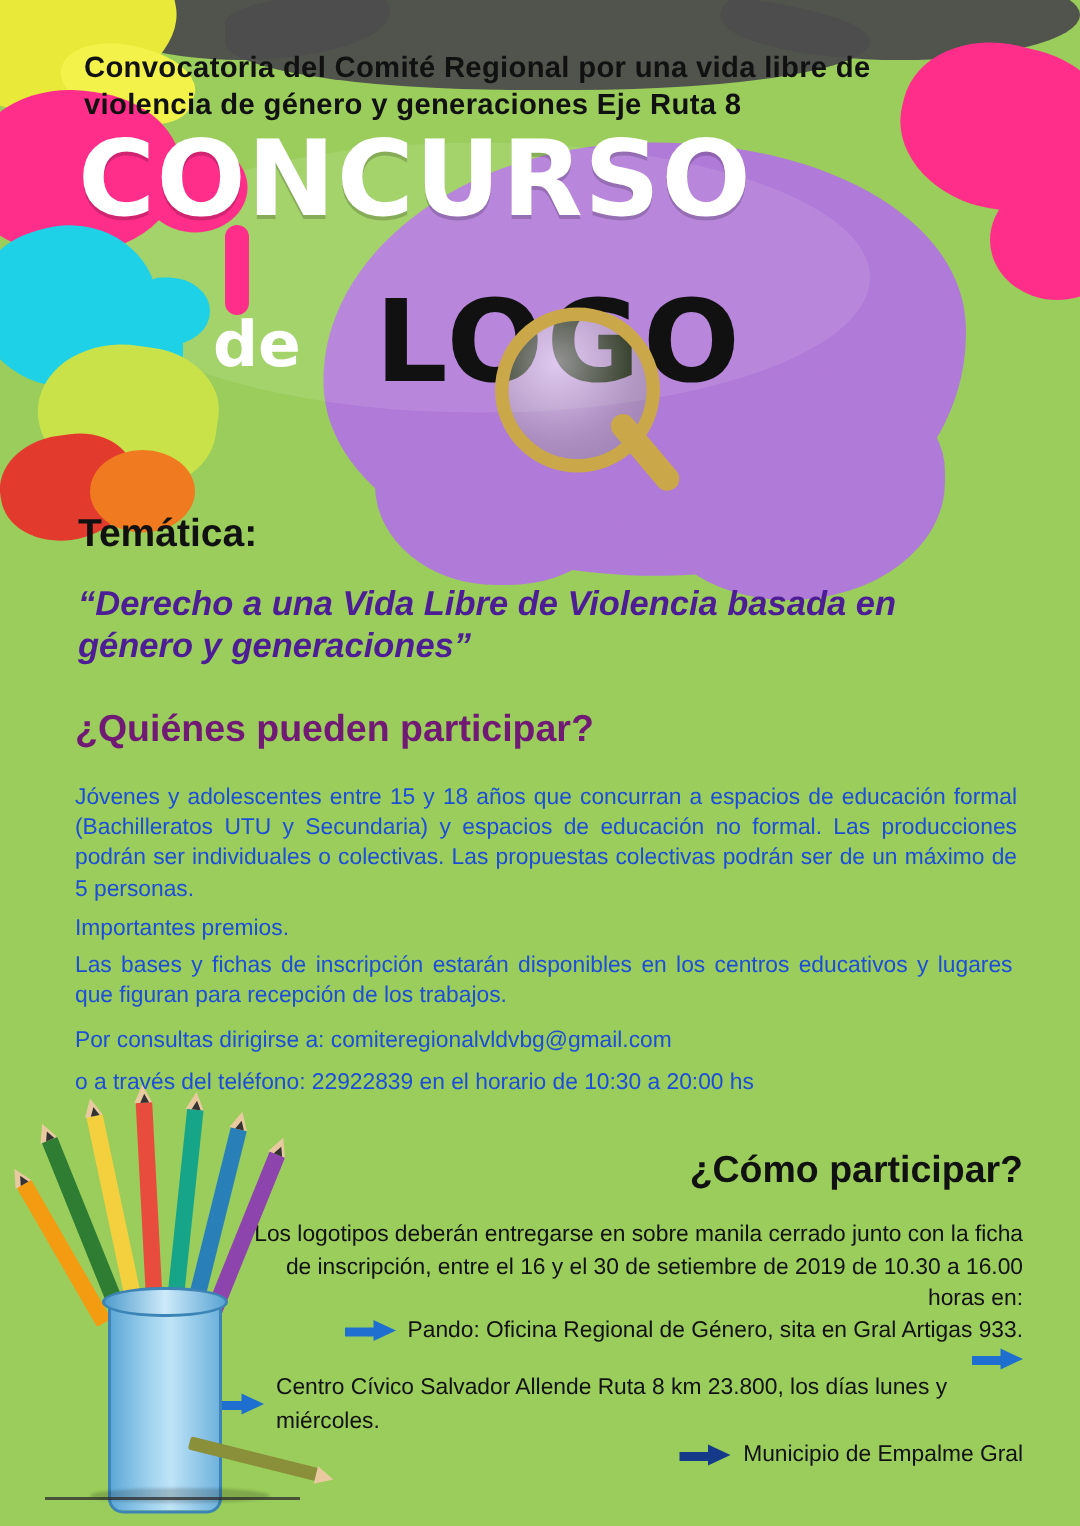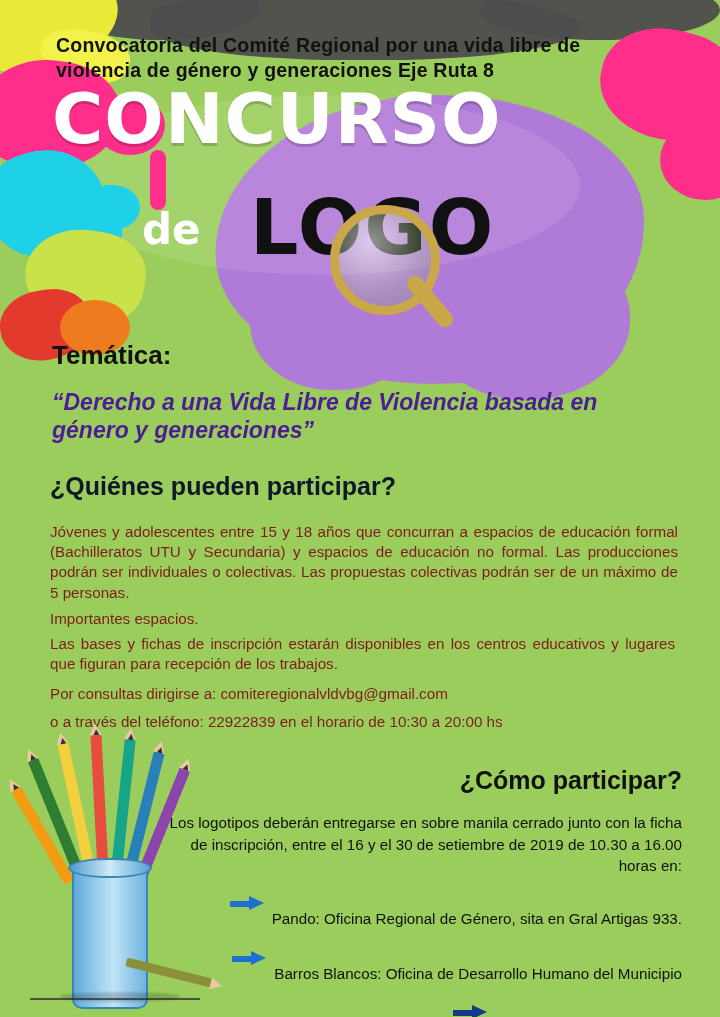--- a/index.html
+++ b/index.html
@@ -68,24 +68,24 @@
 
   
   .tematica{
     position:absolute;left:52px;top:340px;font-size:26px;font-weight:bold;color:#111;
   }
   .quote{
     position:absolute;left:52px;top:388px;width:620px;
     font-size:23px;font-weight:bold;font-style:italic;line-height:1.22;color:#4c1d95;
   }
   .q-quienes{
-    position:absolute;left:50px;top:472px;font-size:25px;font-weight:bold;color:#0f172a;
+    position:absolute;left:50px;top:472px;font-size:25px;font-weight:bold;color:#701a75;
   }
   .para{
-    position:absolute;left:50px;width:628px;font-size:15.2px;line-height:1.33;color:#7f1d1d;text-align:justify;
+    position:absolute;left:50px;width:628px;font-size:15.2px;line-height:1.33;color:#1d4ed8;text-align:justify;
   }
   .p1{top:522px;}
   .p2{top:609px;}
   .p3{top:634px;width:625px;}
   .p4{top:684px;}
   .p5{top:712px;}
 
   .q-como{
     position:absolute;right:38px;top:766px;font-size:25px;font-weight:bold;color:#111;
   }
@@ -94,21 +94,21 @@
   }
   .places{position:absolute;right:38px;top:876px;width:540px;font-size:15.2px;line-height:1.5;color:#111;}
   .place-row{display:flex;align-items:center;justify-content:flex-end;gap:8px;}
   .arrow{
     flex:0 0 auto;width:34px;height:15px;position:relative;
   }
   .arrow .shaft{position:absolute;left:0;top:5px;width:22px;height:6px;background:#1f6fd0;}
   .arrow .head{position:absolute;left:19px;top:0;width:0;height:0;border-left:15px solid #1f6fd0;border-top:7.5px solid transparent;border-bottom:7.5px solid transparent;}
   .arrow.dark .shaft{background:#153a8a;}
   .arrow.dark .head{border-left-color:#153a8a;}
-  .place-text{text-align:left;margin-top:32px;}
+  .place-text{text-align:left;}
 
   
   .cup-wrap{position:absolute;left:30px;top:730px;width:170px;height:285px;}
   .pencil{position:absolute;width:11px;border-radius:2px;transform-origin:bottom center;}
   .pencil .tip{position:absolute;left:-1px;top:-11px;width:0;height:0;border-left:6.5px solid transparent;border-right:6.5px solid transparent;border-bottom:12px solid #e8c9a0;}
   .pencil .lead{position:absolute;left:2.5px;top:-5px;width:0;height:0;border-left:3px solid transparent;border-right:3px solid transparent;border-bottom:6px solid #333;}
   .cup{
     position:absolute;left:42px;top:135px;width:72px;height:140px;
     background:linear-gradient(to right,#5fa9d8 0%,#9fd2ee 35%,#bfe4f7 55%,#6fb3dd 100%);
     border:2px solid #3b84b5;border-radius:6px 6px 10px 10px;
@@ -159,42 +159,48 @@
     <div class="mag-ring"></div>
     <div class="mag-handle"></div>
   </div>
 
   <div class="tematica">Temática:</div>
   <div class="quote">“Derecho a una Vida Libre de Violencia basada en género y generaciones”</div>
 
   <div class="q-quienes">¿Quiénes pueden participar?</div>
 
   <div class="para p1">Jóvenes y adolescentes entre 15 y 18 años que concurran a espacios de educación formal (Bachilleratos UTU y Secundaria) y espacios de educación no formal. Las producciones podrán ser individuales o colectivas. Las propuestas colectivas podrán ser de un máximo de 5 personas.</div>
-  <div class="para p2">Importantes espacios.</div>
+  <div class="para p2">Importantes premios.</div>
   <div class="para p3">Las bases y fichas de inscripción estarán disponibles en los centros educativos y lugares que figuran para recepción de los trabajos.</div>
   <div class="para p4">Por consultas dirigirse a: comiteregionalvldvbg@gmail.com</div>
   <div class="para p5">o a través del teléfono: 22922839 en el horario de 10:30 a 20:00 hs</div>
 
   <div class="q-como">¿Cómo participar?</div>
   <div class="como-text">Los logotipos deberán entregarse en sobre manila cerrado junto con la ficha de inscripción, entre el 16 y el 30 de setiembre de 2019 de 10.30 a 16.00 horas en:</div>
 
   <div class="places">
     <div class="place-row">
       <span class="arrow">
           <span class="shaft"></span>
           <span class="head"></span>
         </span>
       <span class="place-text">Pando: Oficina Regional de Género, sita en Gral Artigas 933.</span>
     </div>
     <div class="place-row">
       <span class="arrow">
           <span class="shaft"></span>
           <span class="head"></span>
         </span>
-      <span class="place-text">Barros Blancos: Oficina de Desarrollo Humano del Municipio</span>
+    </div>
+    <div class="place-row">
+      <span class="arrow">
+          <span class="shaft"></span>
+          <span class="head"></span>
+        </span>
+      <span class="place-text">Centro Cívico Salvador Allende Ruta 8 km 23.800, los días lunes y miércoles.</span>
     </div>
     <div class="place-row">
       <span class="arrow dark">
           <span class="shaft"></span>
           <span class="head"></span>
         </span>
       <span class="place-text">Municipio de Empalme Gral</span>
     </div>
   </div>
 

